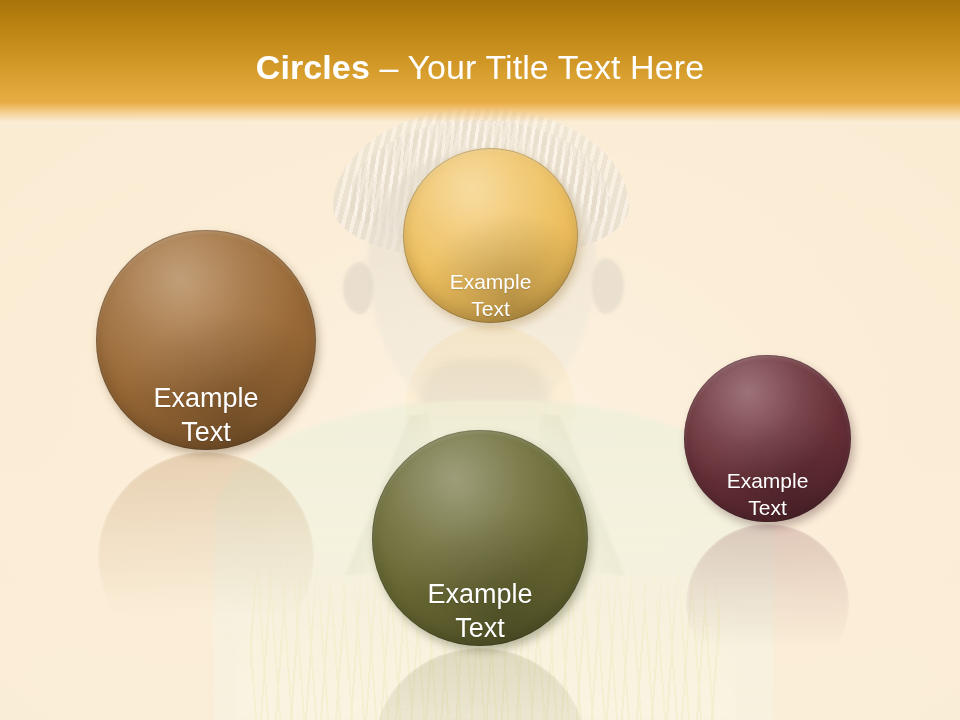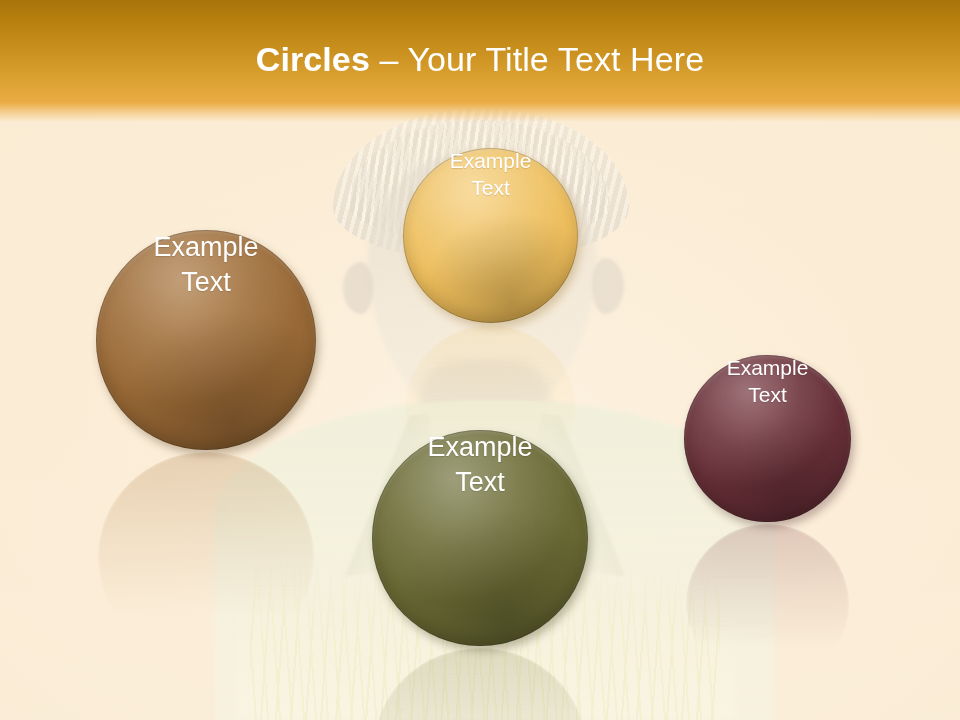--- a/index.html
+++ b/index.html
@@ -175,38 +175,38 @@
         #b8810f 18%,
         #c78e1c 38%,
         #d99f2f 62%,
         #e9ac44 84%,
         rgba(240,183,90,0.55) 92%,
         rgba(251,238,214,0) 100%);
   }
   .title-text {
     position: absolute;
     left: 0;
-    top: 39px;
+    top: 47px;
     width: 960px;
     text-align: center;
     color: #ffffff;
     font-size: 34px;
     line-height: 40px;
     letter-spacing: 0.1px;
     white-space: nowrap;
   }
   .title-strong { font-weight: bold; }
   .title-rest   { font-weight: normal; }
 
   
   .circle {
     position: absolute;
     border-radius: 50%;
     display: flex;
-    align-items: flex-start;
+    align-items: flex-end;
     justify-content: center;
     text-align: center;
     color: #ffffff;
     box-sizing: border-box;
   }
   .circle .c-label {
     position: relative;
     z-index: 2;
     padding: 0 14px;
     line-height: 1.28;

